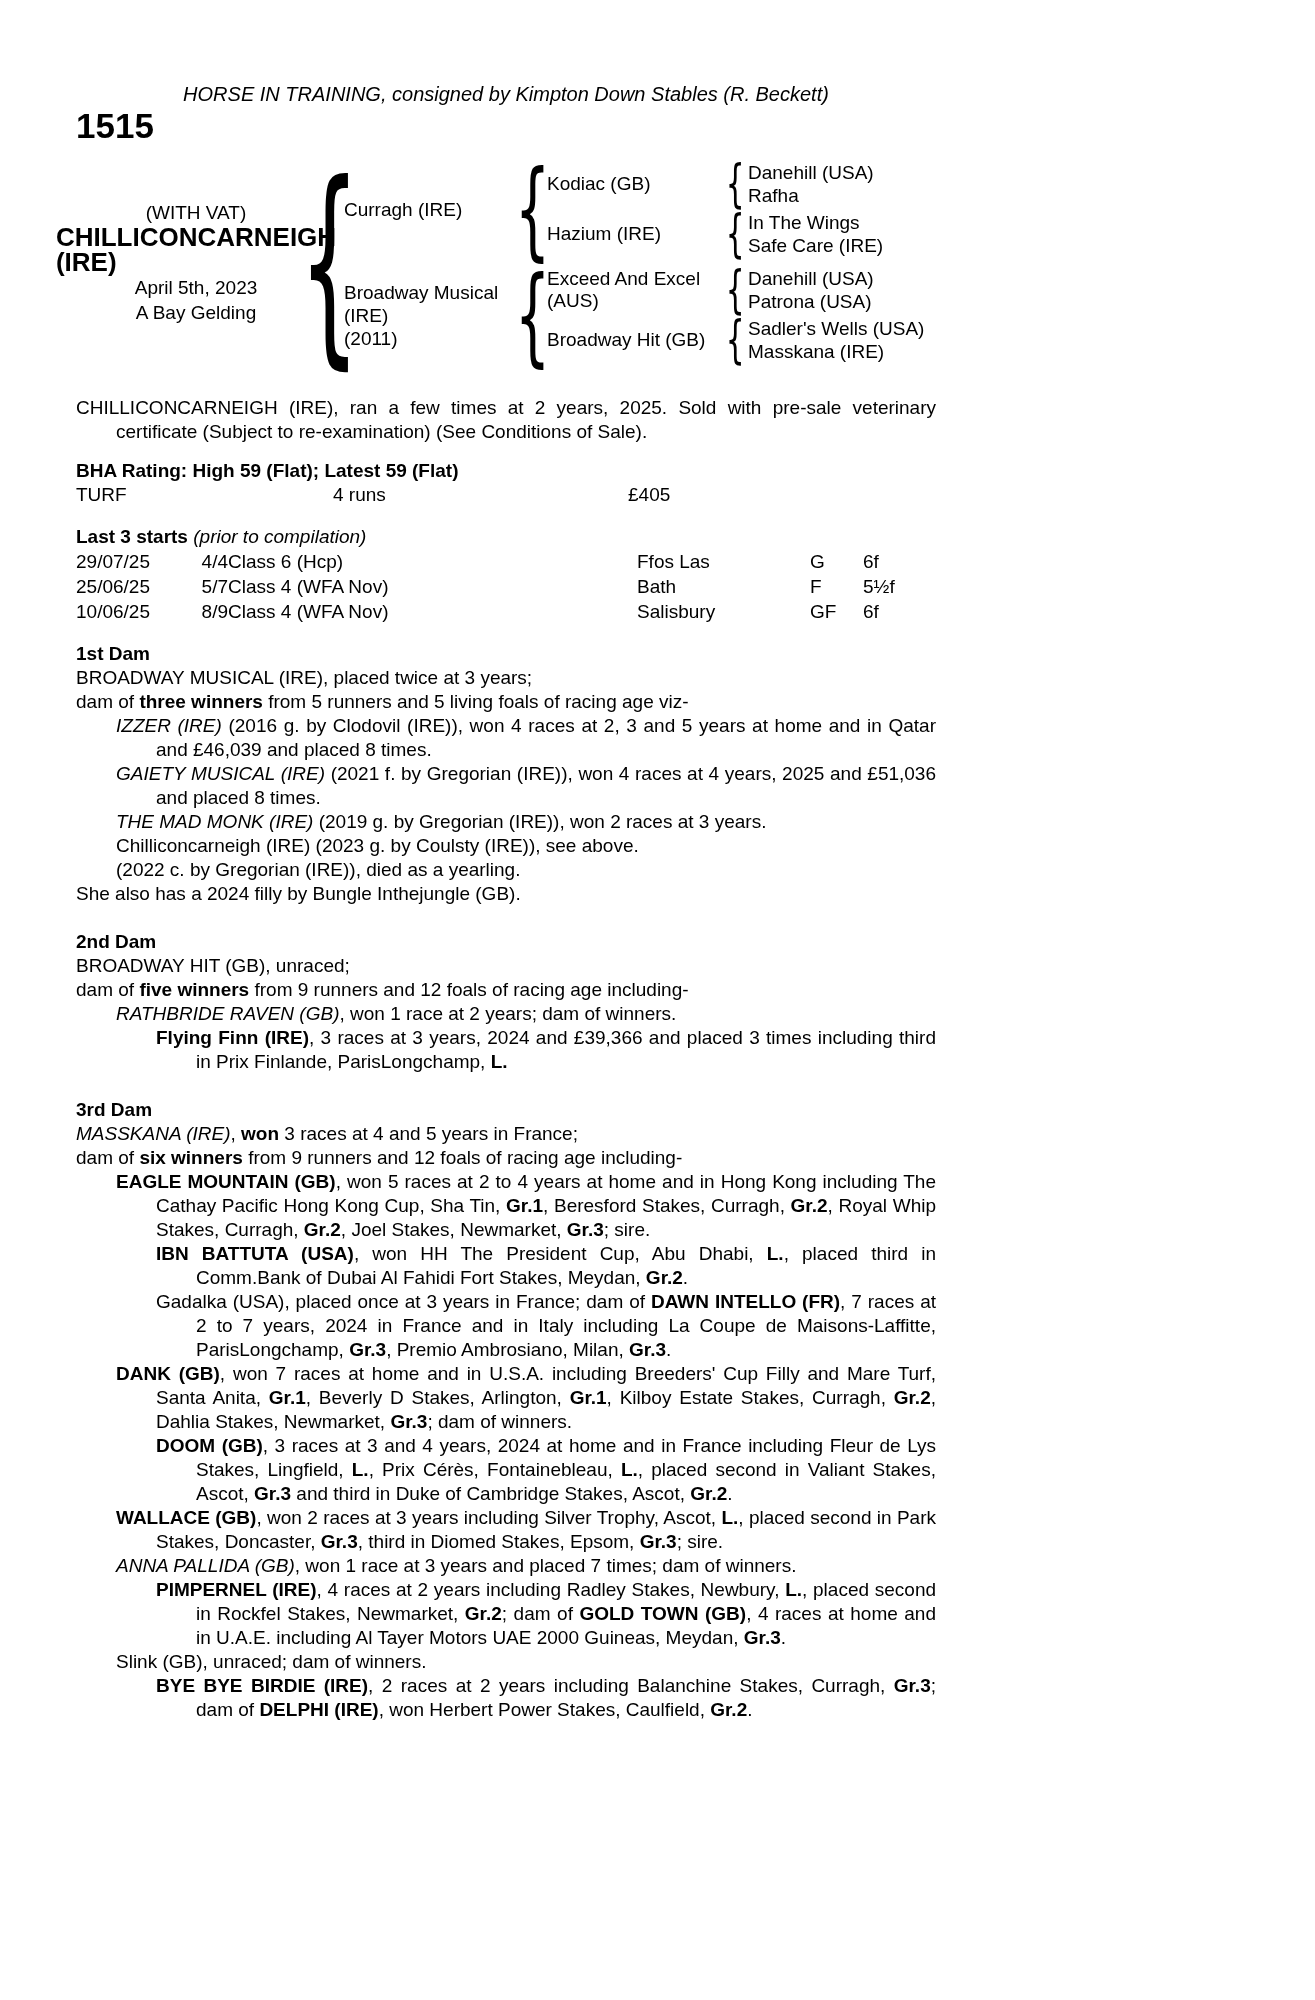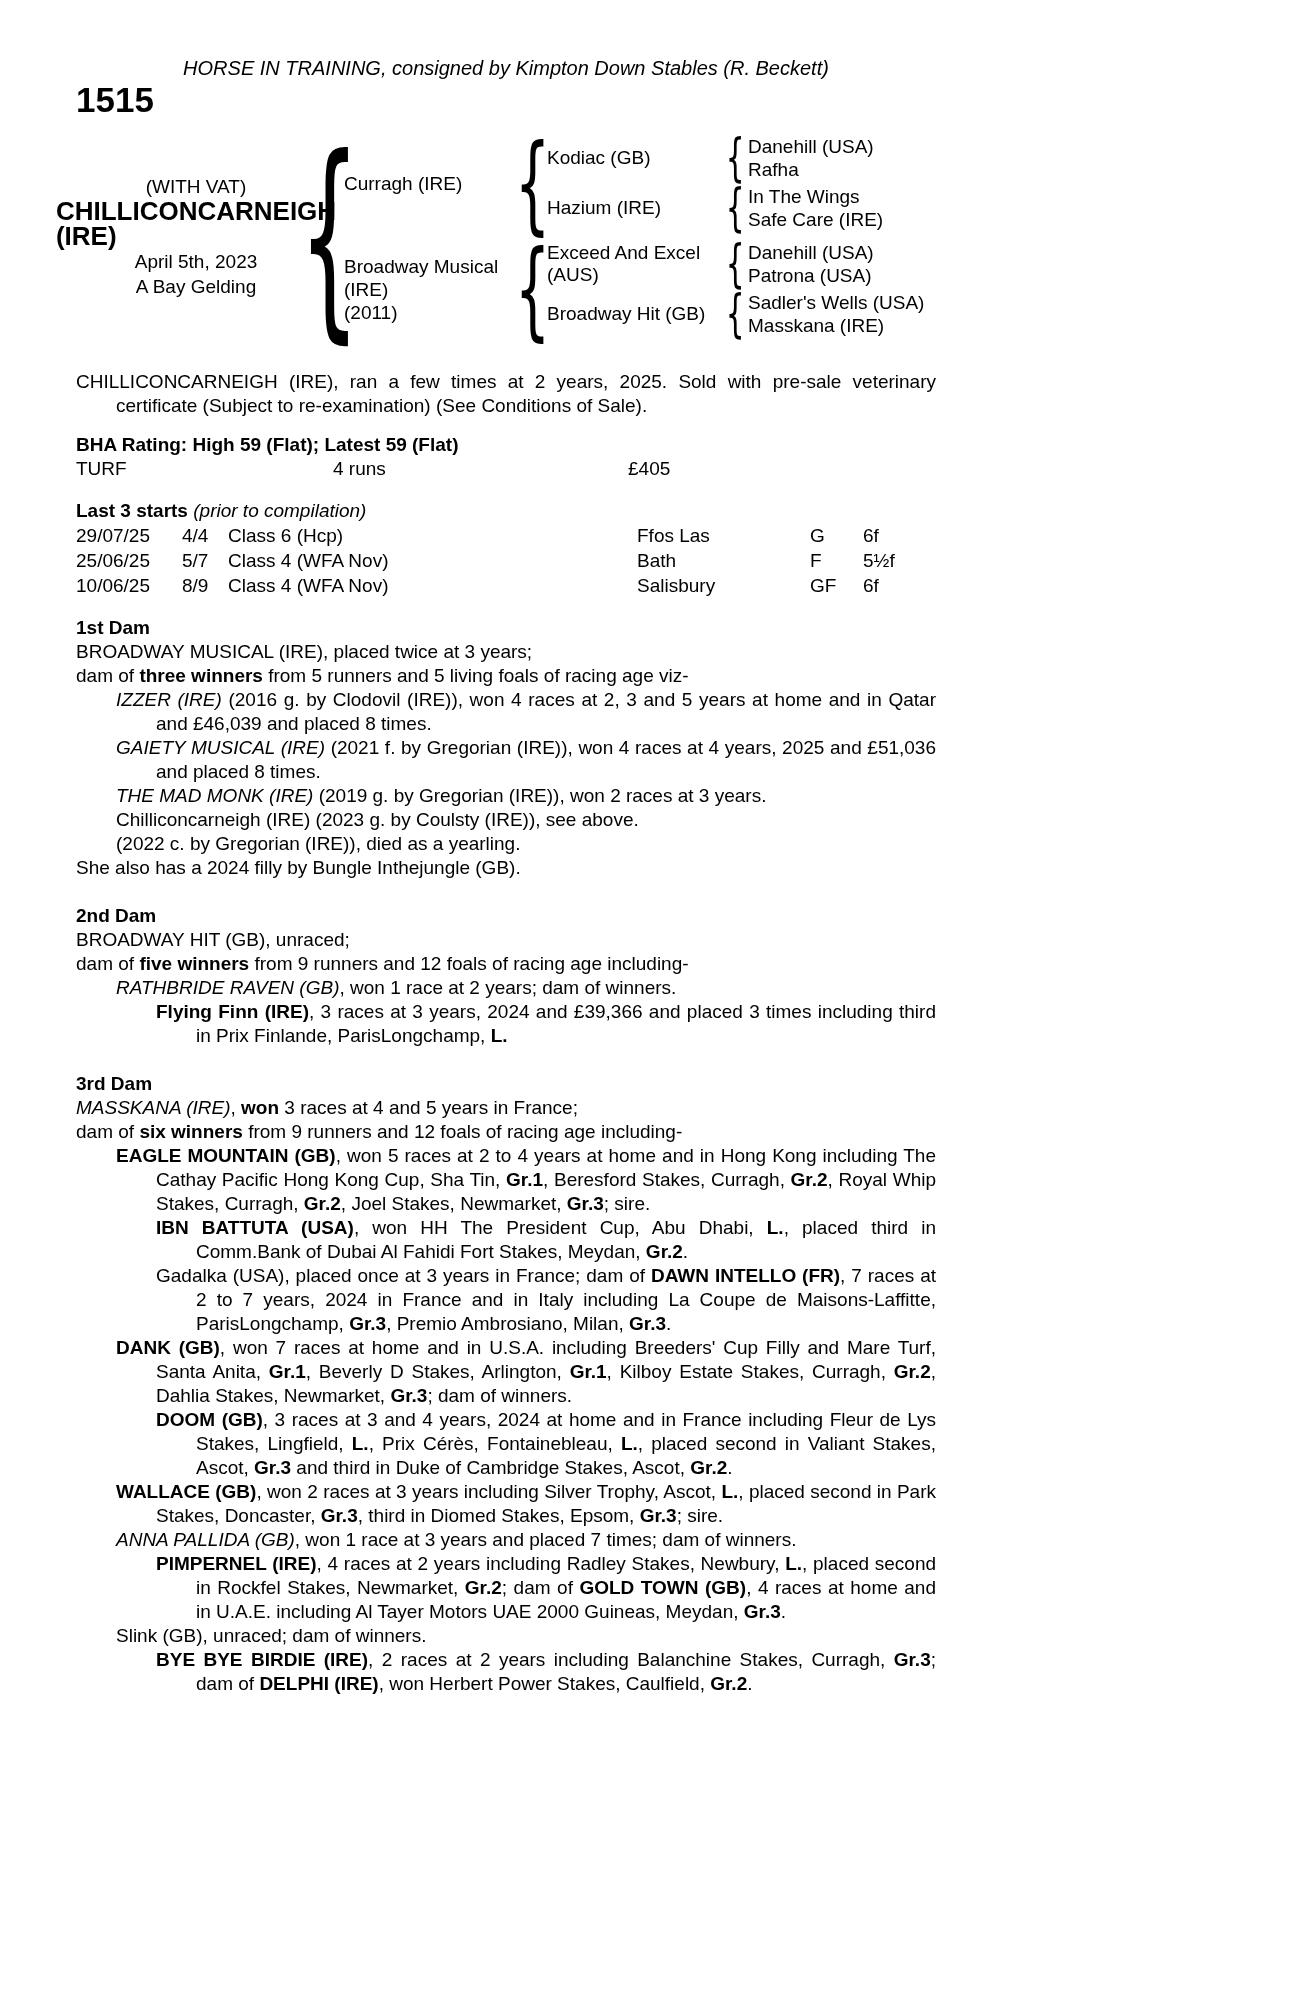--- a/index.html
+++ b/index.html
@@ -4,21 +4,21 @@
 <style>
   *{margin:0;padding:0;box-sizing:border-box;}
   html,body{background:#ffffff;}
   body{
     width:1315px;height:2000px;
     color:#000;
     font-family:"Liberation Sans","DejaVu Sans",sans-serif;
     font-size:19px;line-height:24px;
     overflow:hidden;
   }
-  .page{padding:56px 0 0 76px;}
+  .page{padding:82px 0 0 76px;}
   .content{width:860px;}
   .b{font-weight:bold;}
   .i{font-style:italic;}
 
   .header-title{text-align:center;font-style:italic;font-size:20px;line-height:24px;}
   .lot-row{display:flex;font-weight:bold;font-size:35px;line-height:36px;margin-top:2px;}
 
   
   .pedigree{display:flex;align-items:stretch;margin-top:12px;}
   .ped-horse{width:240px;display:flex;flex-direction:column;justify-content:center;line-height:25px;align-items:center;}
@@ -48,21 +48,21 @@
   .pi{padding-left:40px;text-indent:-40px;}
   .p1{padding-left:80px;text-indent:-40px;}
   .p2{padding-left:120px;text-indent:-40px;}
 
   .bha-row{display:flex;}
   .col-surface{width:219px;}
   .col-runscount{width:295px;margin-left:38px;}
 
   .trow{display:flex;line-height:25px;}
   .col-date{width:106px;}
-  .col-pos{width:46px;}
+  .col-pos{width:46px;text-align:right;}
   .col-cls{width:409px;}
   .col-course{width:173px;}
   .col-going{width:53px;}
   .col-dist{width:73px;}
 </style>
 </head>
 <body>
 
 <div class="page">
   <div class="content">

